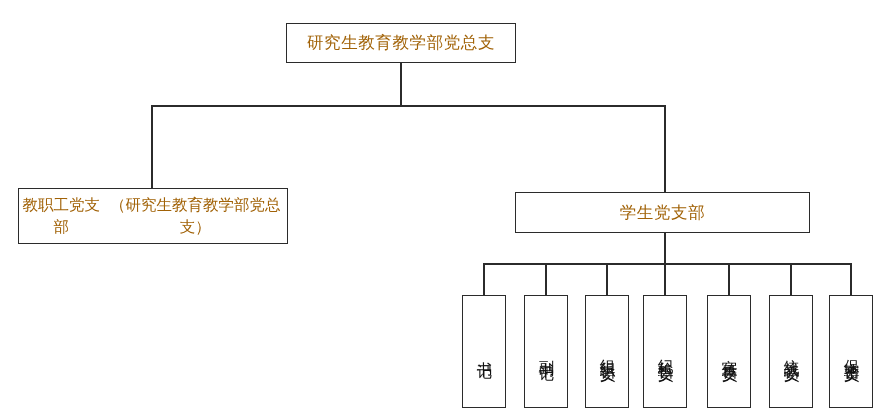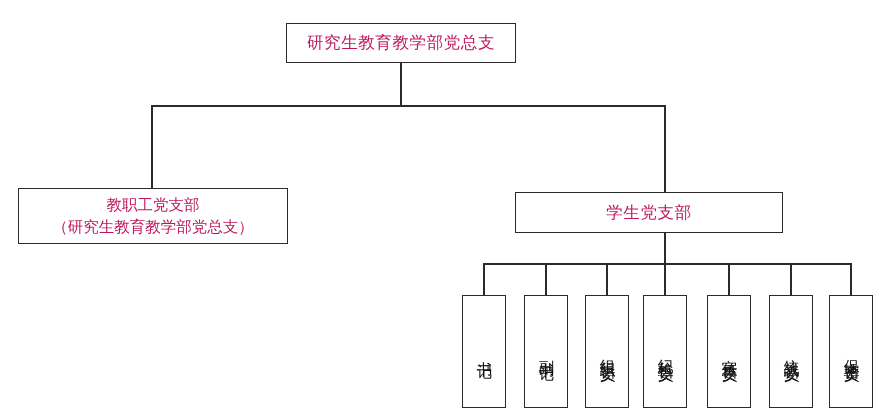--- a/index.html
+++ b/index.html
@@ -21,46 +21,46 @@
   }
   .node {
     position: absolute;
     box-sizing: border-box;
     border: 1.6px solid #2b2b2b;
     background: #ffffff;
     display: flex;
     align-items: center;
     justify-content: center;
     text-align: center;
-    color: #be185d;
+    color: #a16207;
   }
   .node-root {
     left: 286px;
     top: 23px;
     width: 230px;
     height: 40px;
     font-size: 16.5px;
     letter-spacing: 0.6px;
   }
   .node-staff {
     left: 18px;
     top: 188px;
     width: 270px;
     height: 56px;
     font-size: 15.5px;
     line-height: 1.45;
-    flex-direction: column;
+    flex-direction: row;
   }
   .node-staff .line2 {
     letter-spacing: 0px;
   }
   .node-student {
     left: 515px;
     top: 192px;
-    width: 268px;
+    width: 295px;
     height: 41px;
     font-size: 16.5px;
     letter-spacing: 0.6px;
   }
   .leaf {
     position: absolute;
     box-sizing: border-box;
     border: 1.6px solid #2b2b2b;
     background: #ffffff;
     top: 295px;

